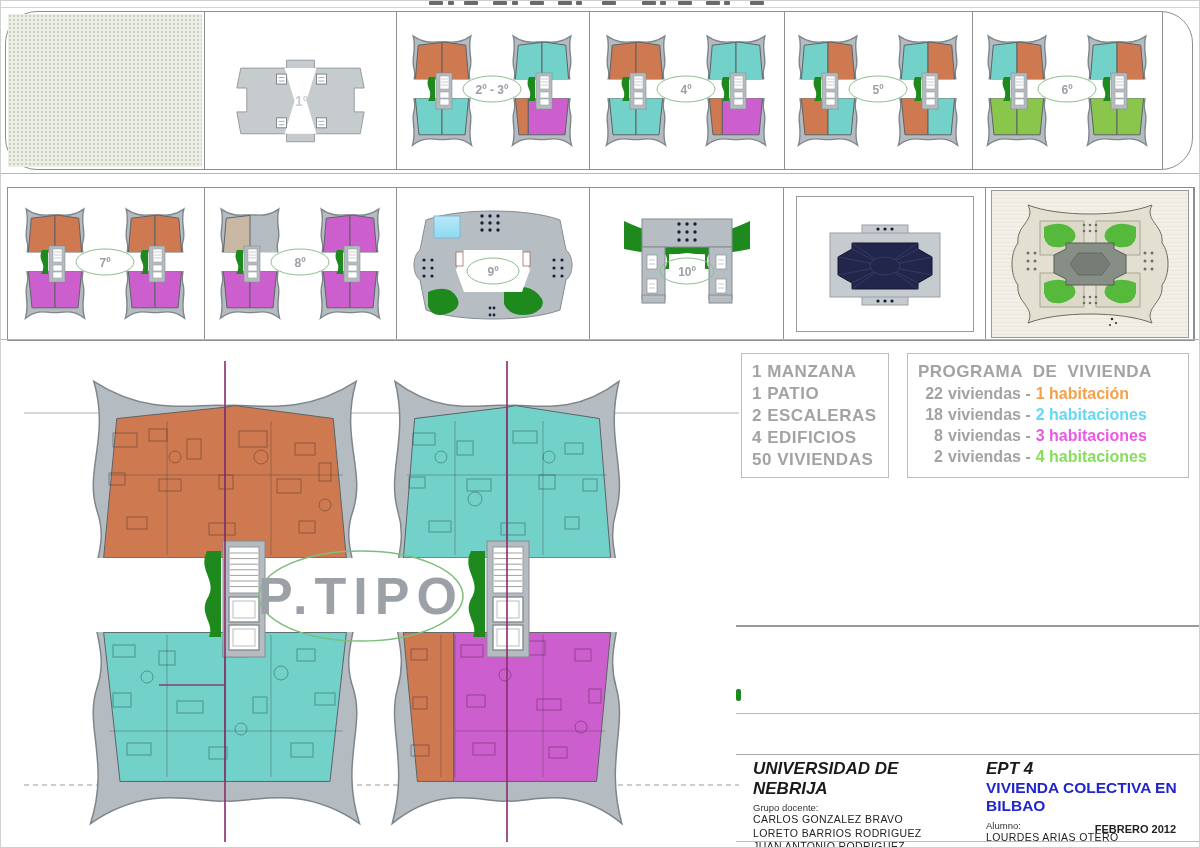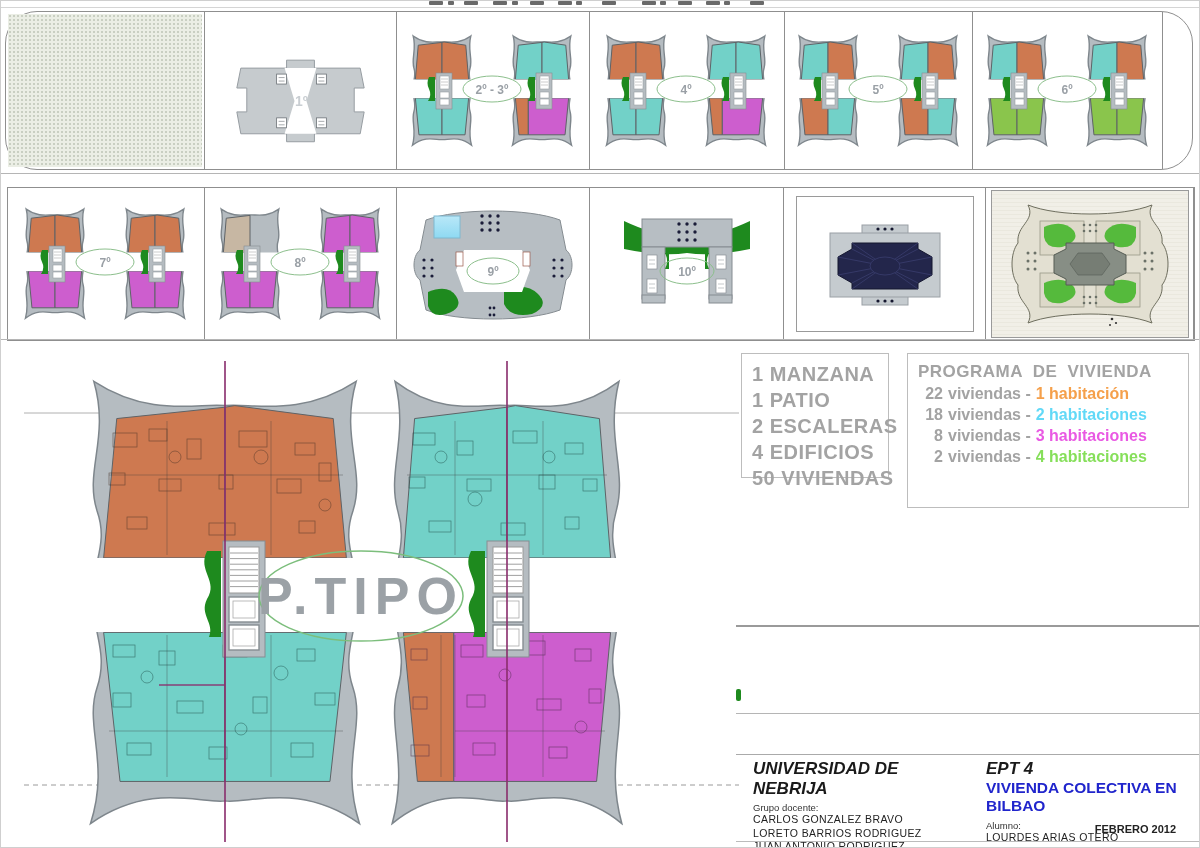--- a/index.html
+++ b/index.html
@@ -10,21 +10,21 @@
   .rowbox{position:absolute;border:1px solid #8f8f8f;background:#fff;display:flex;align-items:stretch;}
   .cell{position:relative;border-right:1px solid #8f8f8f;display:flex;align-items:center;justify-content:center;}
   .cell:last-child{border-right:none;}
   .stipple{position:absolute;inset:2px;background-color:#ebeee5;
            background-image:radial-gradient(#c9cfc2 1px, transparent 1px);background-size:4px 4px;}
   .subpanel{background:#fff;border:1px solid #9a9a9a;display:flex;align-items:center;justify-content:center;}
   .sitepanel{border:1px solid #9a9a9a;display:flex;align-items:center;justify-content:center;
              background:repeating-linear-gradient(180deg,#f1efe7 0 3px,#eae8de 3px 4px);}
   .topmark{position:absolute;top:0;height:4px;background:#6a6a6a;border-radius:1px;}
   .sumbox{position:absolute;border:1px solid #bdbdbd;background:#fff;padding:7px 10px 6px 10px;box-sizing:border-box;}
-  .sumline{font-size:20px;font-weight:bold;color:#a3a3a3;line-height:1.3;letter-spacing:.5px;white-space:nowrap;}
+  .sumline{font-size:17px;font-weight:bold;color:#a3a3a3;line-height:1.3;letter-spacing:.5px;white-space:nowrap;}
   .progtitle{font-size:17px;font-weight:bold;color:#a3a3a3;letter-spacing:.5px;word-spacing:5px;line-height:1.3;white-space:nowrap;}
   .progrow{display:flex;align-items:flex-start;font-weight:bold;font-size:16px;color:#a3a3a3;line-height:1.32;white-space:nowrap;}
   .prog-count{width:25px;text-align:right;margin-right:5px;}
   .prog-mid{margin-right:5px;}
   .big-title{position:absolute;font-size:36px;font-weight:bold;color:#1414cf;letter-spacing:1px;}
   .tb-uni{font-size:17px;font-weight:bold;font-style:italic;color:#1a1a1a;line-height:1.15;}
   .tb-course{font-size:15.5px;font-weight:bold;color:#2025cc;line-height:1.2;}
   .tb-small{font-size:9.5px;color:#333;margin-top:4px;}
   .tb-name{font-size:10.5px;color:#222;line-height:1.3;letter-spacing:.4px;}
   .tb-date{position:absolute;font-size:11px;font-weight:bold;color:#222;text-align:right;}
@@ -613,21 +613,21 @@
   </svg></div>
 
   <div class="sumbox" id="summary-box" style="left:740px;top:352px;width:148px;height:125px;">
       <div class="sumline">1 MANZANA</div>
       <div class="sumline">1 PATIO</div>
       <div class="sumline">2 ESCALERAS</div>
       <div class="sumline">4 EDIFICIOS</div>
       <div class="sumline">50 VIVIENDAS</div>
     </div>
 
-  <div class="sumbox" id="program-box" style="left:906px;top:352px;width:282px;height:155px;">
+  <div class="sumbox" id="program-box" style="left:906px;top:352px;width:282px;height:125px;">
     <div class="progtitle">PROGRAMA DE VIVIENDA</div>
     <div id="program-rows">
         <div class="progrow">
           <span class="prog-count">22</span>
       <span class="prog-mid">viviendas -</span>
       <span style="color:#f5a04b">1 habitación</span>
         </div>
         <div class="progrow">
           <span class="prog-count">18</span>
       <span class="prog-mid">viviendas -</span>

